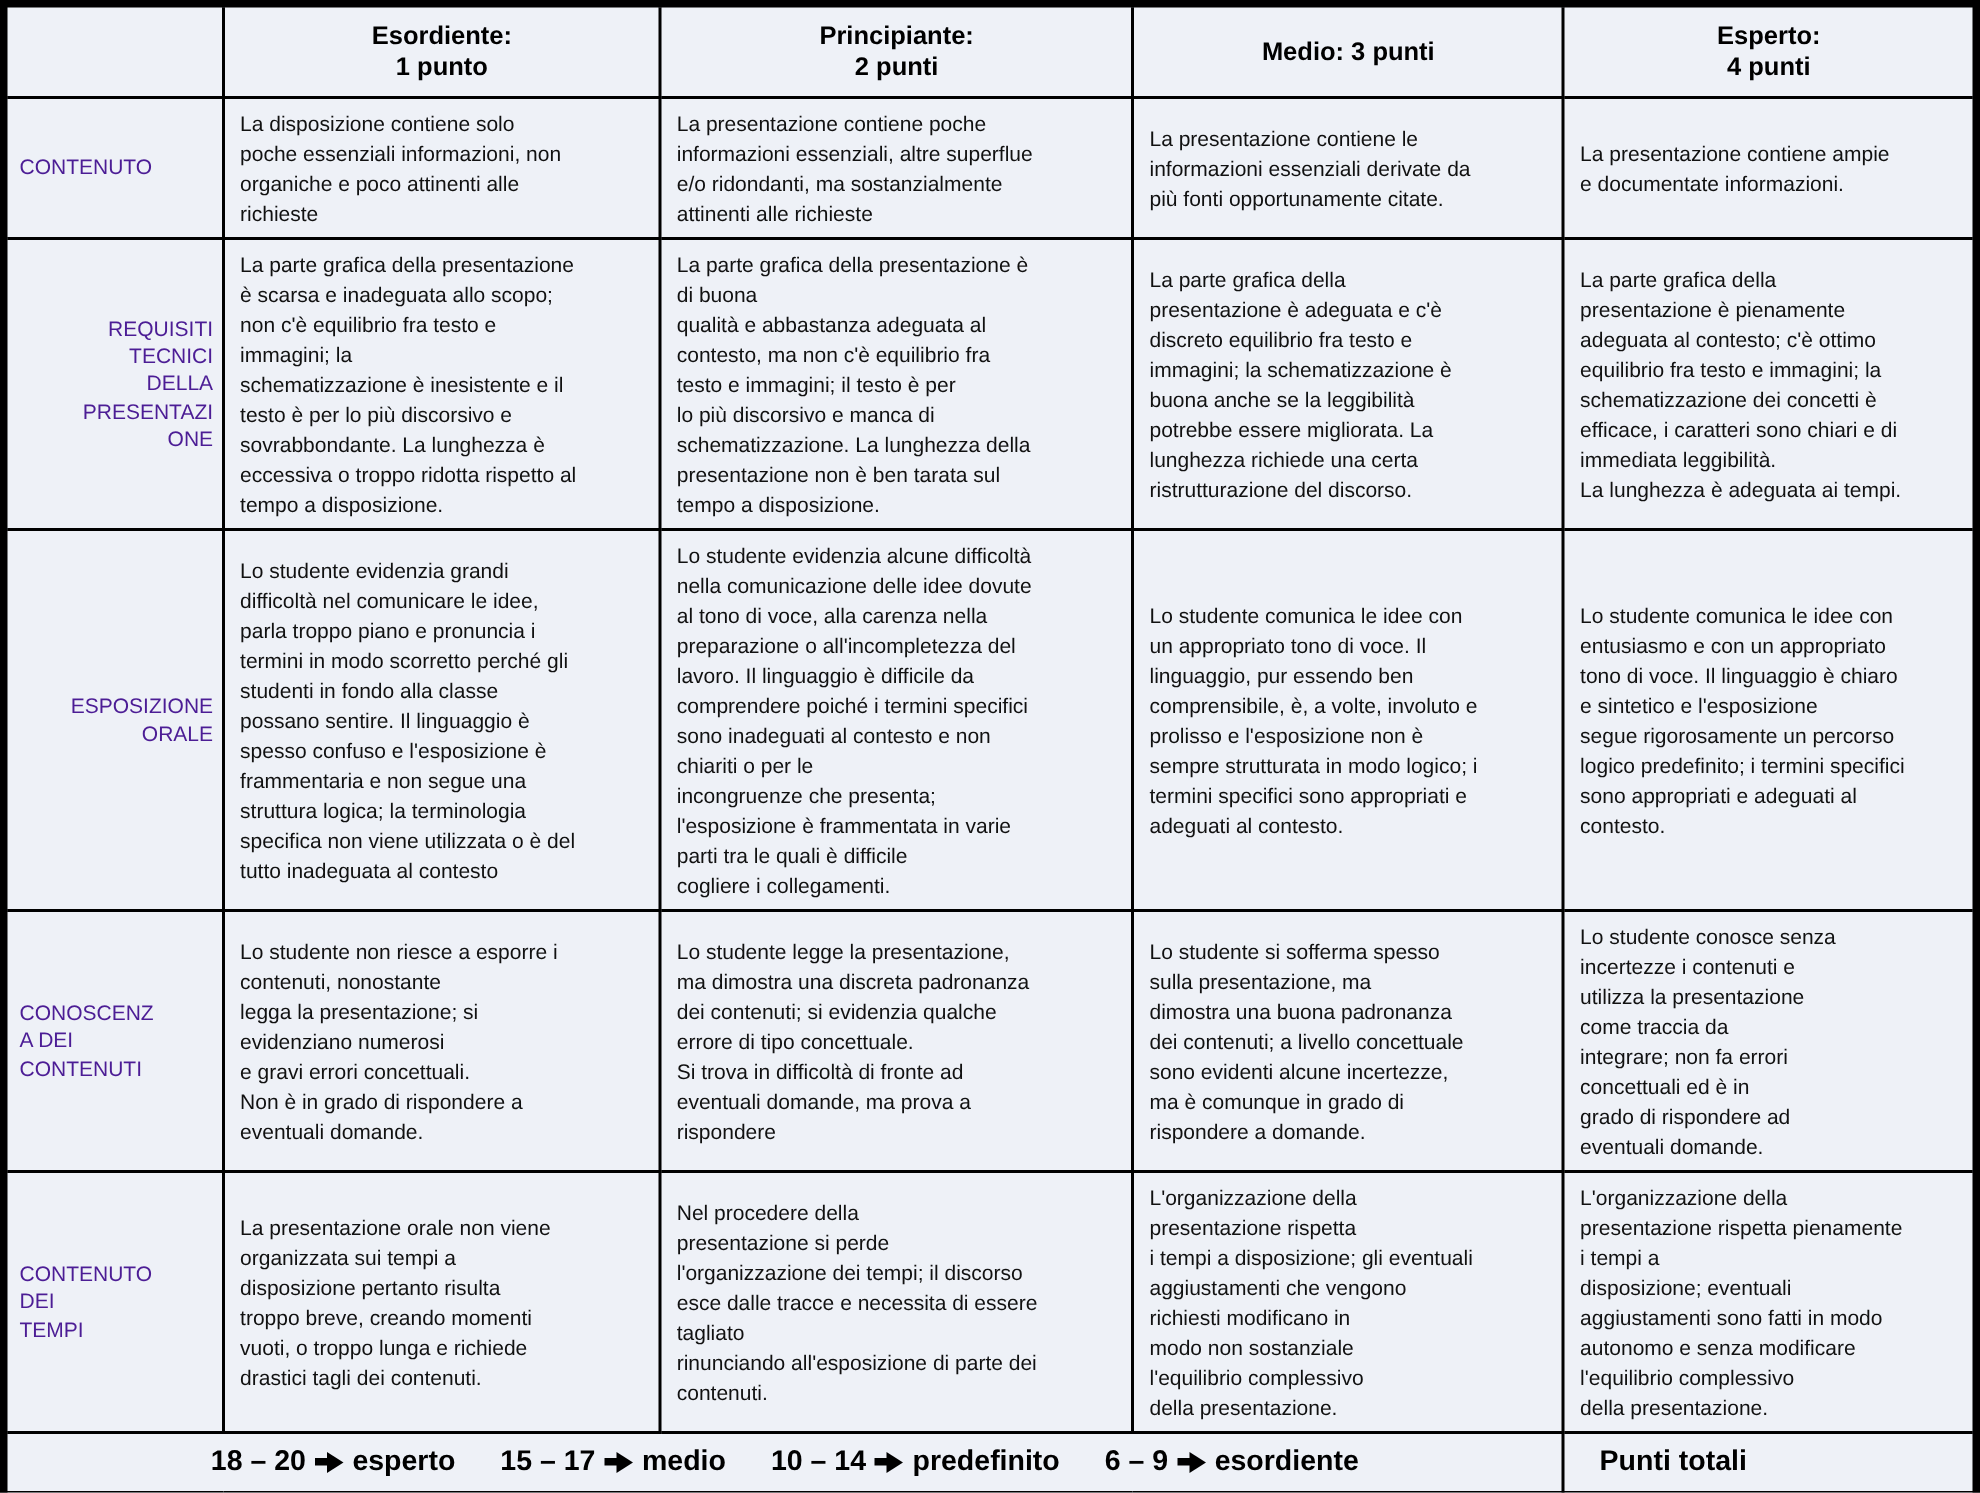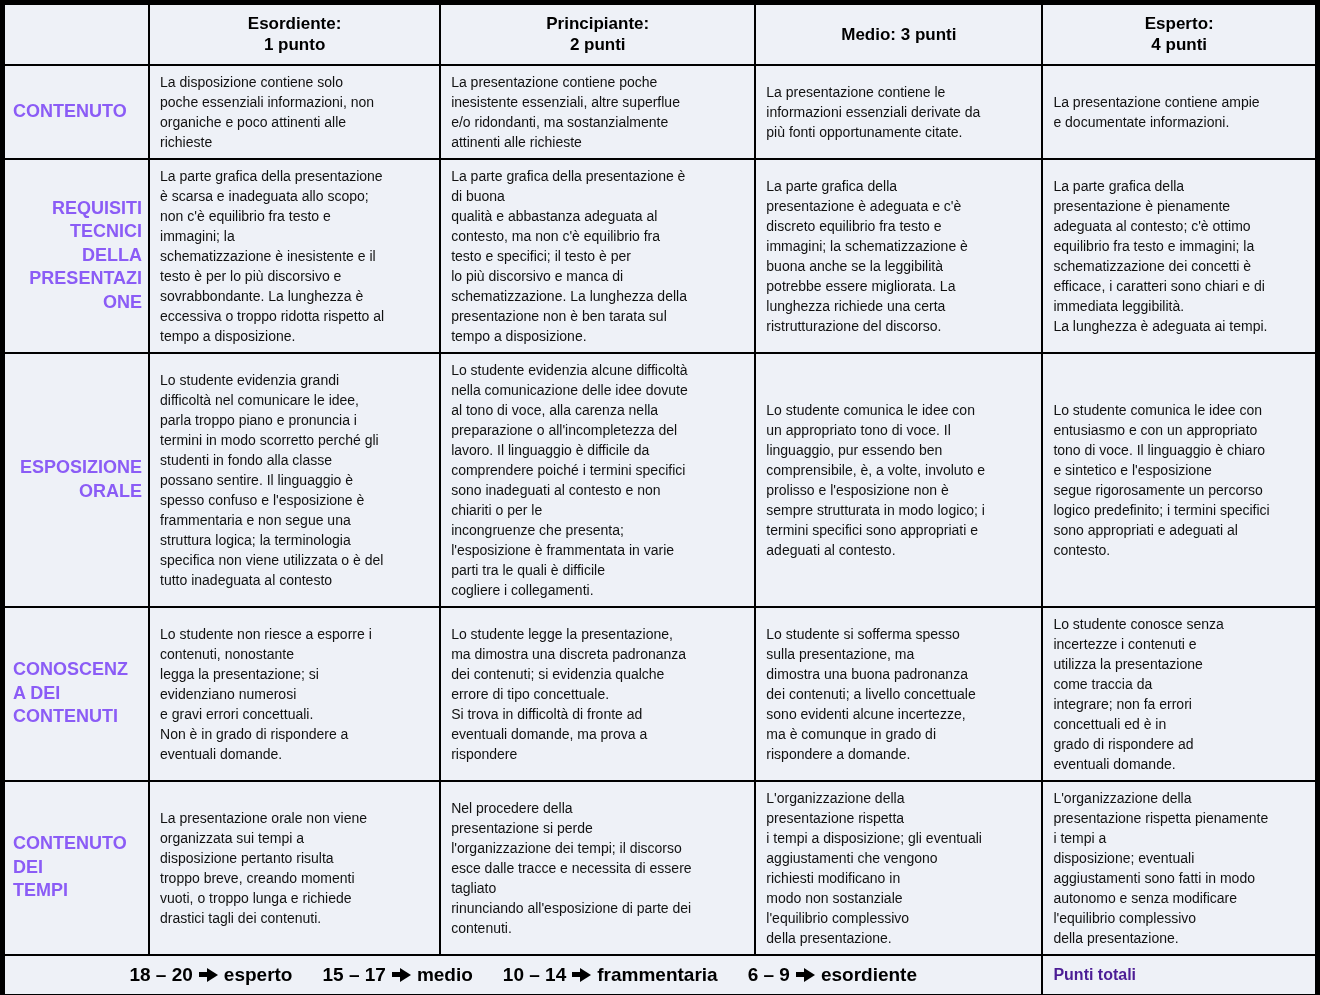--- a/index.html
+++ b/index.html
@@ -35,26 +35,26 @@
     text-align: center;
     vertical-align: middle;
     white-space: pre-line;
     line-height: 1.25;
     color: #000000;
     padding: 2px 6px;
   }
   th.corner { background: #eef1f7; }
   
   th.row-label {
-    font-size: 18px;
-    font-weight: bold;
+    font-size: 14px;
+    font-weight: normal;
     vertical-align: middle;
     white-space: pre-line;
     line-height: 1.3;
-    color: #8b5cf6;
+    color: #4c1d95;
     padding: 4px 6px 4px 8px;
   }
   th.row-label.align-left   { text-align: left; }
   th.row-label.align-center { text-align: right; }
   
   td.desc {
     font-size: 14px;
     line-height: 20px;
     vertical-align: middle;
     white-space: pre-line;
@@ -109,26 +109,26 @@
     position: absolute;
     left: 8px;
     top: 0;
     width: 0;
     height: 0;
     border-top: 7px solid transparent;
     border-bottom: 7px solid transparent;
     border-left: 11px solid #000000;
   }
   td.footer-total {
-    font-size: 16px;
+    font-size: 19px;
     font-weight: bold;
-    color: #4c1d95;
+    color: #000000;
     vertical-align: middle;
     text-align: left;
-    padding-left: 10px;
+    padding-left: 23px;
   }
 </style>
 </head>
 <body>
 
 <div class="page">
   <table class="rubric">
     <colgroup>
       <col style="width:146px">
       <col style="width:290px">
@@ -149,21 +149,21 @@
       </tr>
     </thead>
     <tbody>
       <tr class="r-contenuto">
         <th class="row-label align-left">CONTENUTO</th>
         <td class="desc">La disposizione contiene solo
 poche essenziali informazioni, non
 organiche e poco attinenti alle
 richieste</td>
         <td class="desc">La presentazione contiene poche
-inesistente essenziali, altre superflue
+informazioni essenziali, altre superflue
 e/o ridondanti, ma sostanzialmente
 attinenti alle richieste</td>
         <td class="desc">La presentazione contiene le
 informazioni essenziali derivate da
 più fonti opportunamente citate.</td>
         <td class="desc">La presentazione contiene ampie
 e documentate informazioni.</td>
       </tr>
       <tr class="r-requisiti">
         <th class="row-label align-center">REQUISITI
@@ -177,21 +177,21 @@
 immagini; la
 schematizzazione è inesistente e il
 testo è per lo più discorsivo e
 sovrabbondante. La lunghezza è
 eccessiva o troppo ridotta rispetto al
 tempo a disposizione.</td>
         <td class="desc">La parte grafica della presentazione è
 di buona
 qualità e abbastanza adeguata al
 contesto, ma non c'è equilibrio fra
-testo e specifici; il testo è per
+testo e immagini; il testo è per
 lo più discorsivo e manca di
 schematizzazione. La lunghezza della
 presentazione non è ben tarata sul
 tempo a disposizione.</td>
         <td class="desc">La parte grafica della
 presentazione è adeguata e c'è
 discreto equilibrio fra testo e
 immagini; la schematizzazione è
 buona anche se la leggibilità
 potrebbe essere migliorata. La
@@ -328,21 +328,21 @@
               <span>esperto</span>
             </span>
             <span class="seg">
               <span>15 – 17</span>
               <span class="arrow"></span>
               <span>medio</span>
             </span>
             <span class="seg">
               <span>10 – 14</span>
               <span class="arrow"></span>
-              <span>frammentaria</span>
+              <span>predefinito</span>
             </span>
             <span class="seg">
               <span>6 – 9</span>
               <span class="arrow"></span>
               <span>esordiente</span>
             </span>
           </div>
         </td>
         <td class="footer-total">Punti totali</td>
       </tr>

